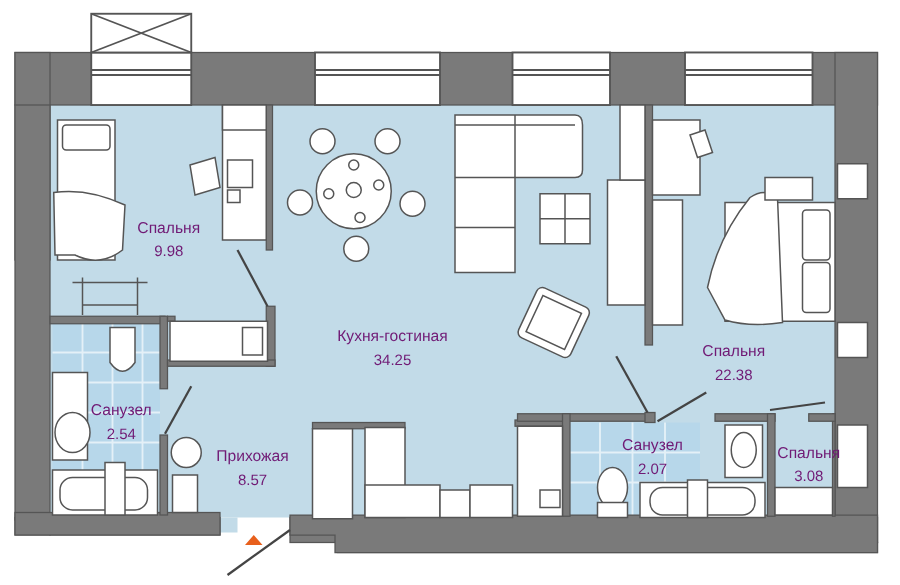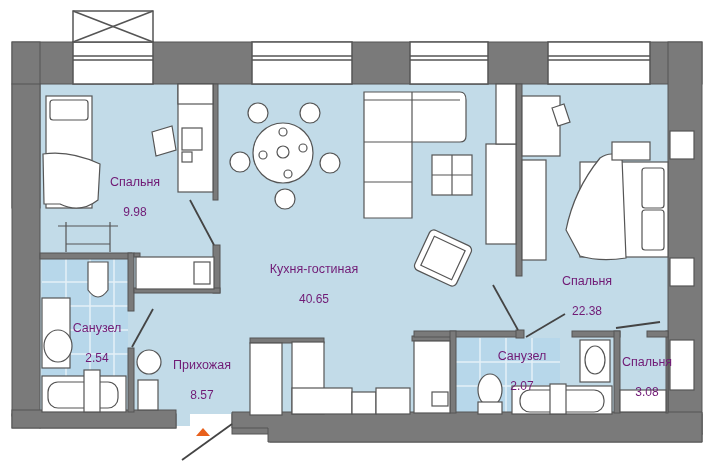--- a/index.html
+++ b/index.html
@@ -1,19 +1,19 @@
 <!DOCTYPE html>
 <html><head>
 <meta charset="utf-8">
 <style>
   html, body { margin: 0; padding: 0; background: #ffffff; }
   body { width: 720px; height: 468px; position: relative; overflow: hidden; font-family: "Liberation Sans", sans-serif; }
   #plan { position: absolute; left: 0; top: 0; width: 720px; height: 468px; }
   .label { position: absolute; text-align: center; color: #701a75; font-size: 12.5px; line-height: 1.25; transform: translateX(-50%); white-space: nowrap; }
-  .label .area { font-size: 12px; display: block; margin-top: 14px; }
+  .label .area { font-size: 12px; display: block; margin-top: 3px; }
 </style>
 </head>
 <body>
 
 <svg id="plan" viewBox="0 0 720 468" xmlns="http://www.w3.org/2000/svg">
 
   <g>
     <rect x="40" y="84" width="628" height="330" fill="#c2dbe8"></rect>
     <rect x="40" y="414" width="150" height="12" fill="#c2dbe8"></rect>
   </g>
@@ -245,21 +245,21 @@
 
   <polygon points="203,428 196,436 210,436" fill="#e8601c"></polygon>
 </svg>
 
 <div class="label" style="left:135px; top:175px;">
   <span>Спальня</span>
   <span class="area">9.98</span>
 </div>
 <div class="label" style="left:314px; top:262px;">
   <span>Кухня-гостиная</span>
-  <span class="area">40.65</span>
+  <span class="area">34.25</span>
 </div>
 <div class="label" style="left:587px; top:274px;">
   <span>Спальня</span>
   <span class="area">22.38</span>
 </div>
 <div class="label" style="left:97px; top:321px;">
   <span>Санузел</span>
   <span class="area">2.54</span>
 </div>
 <div class="label" style="left:202px; top:358px;text-align:center;">

